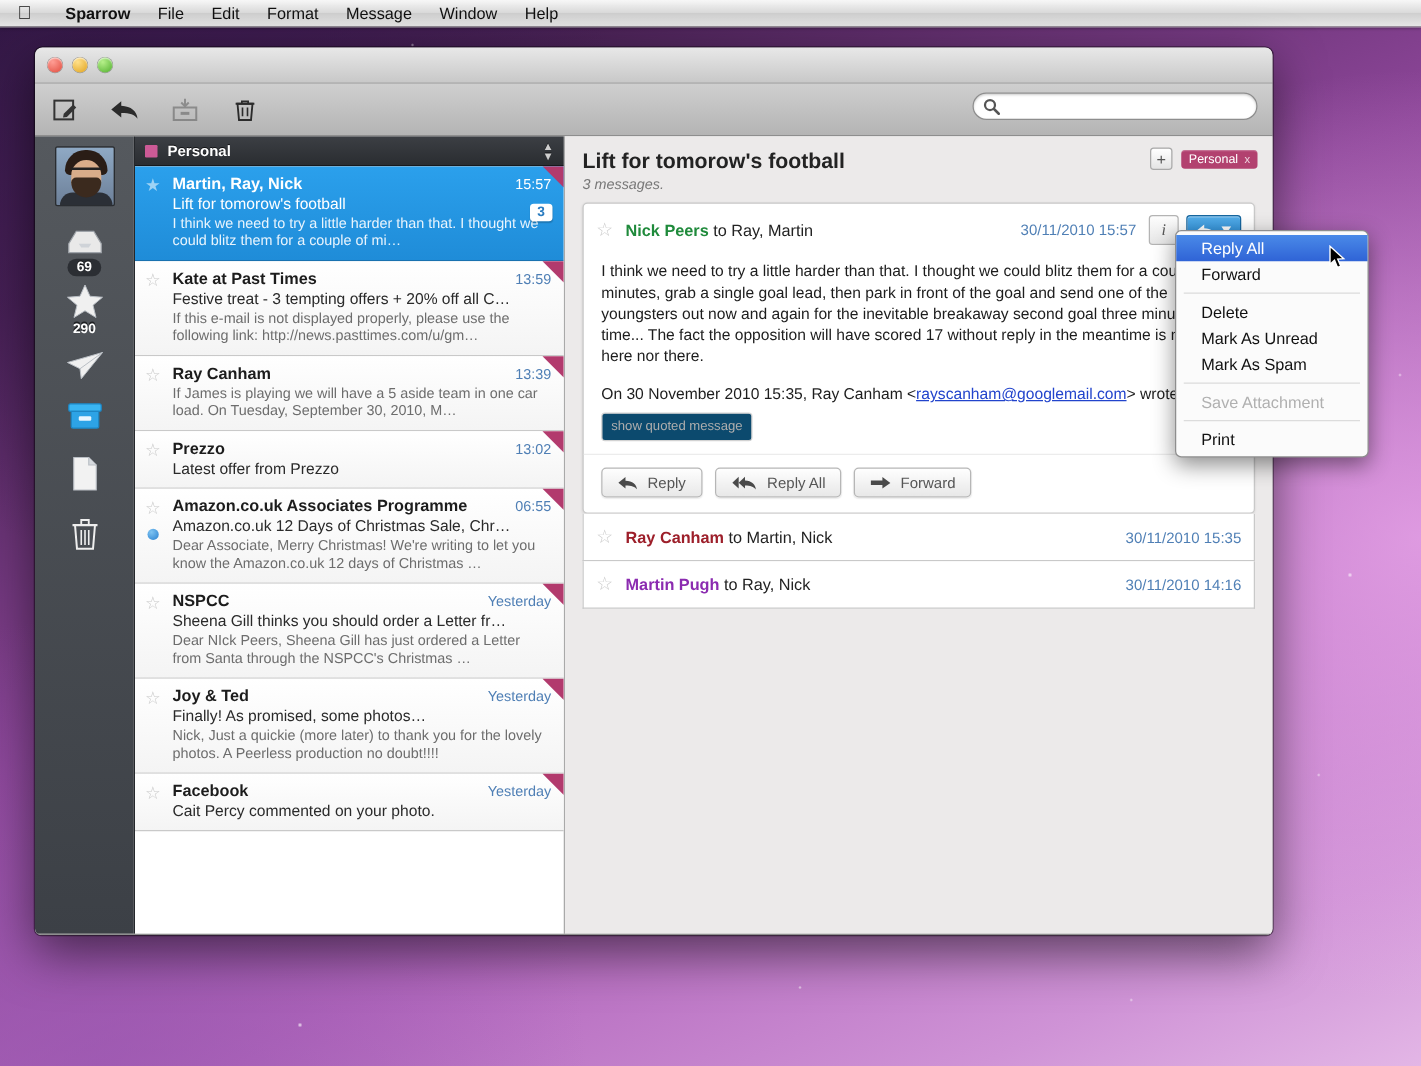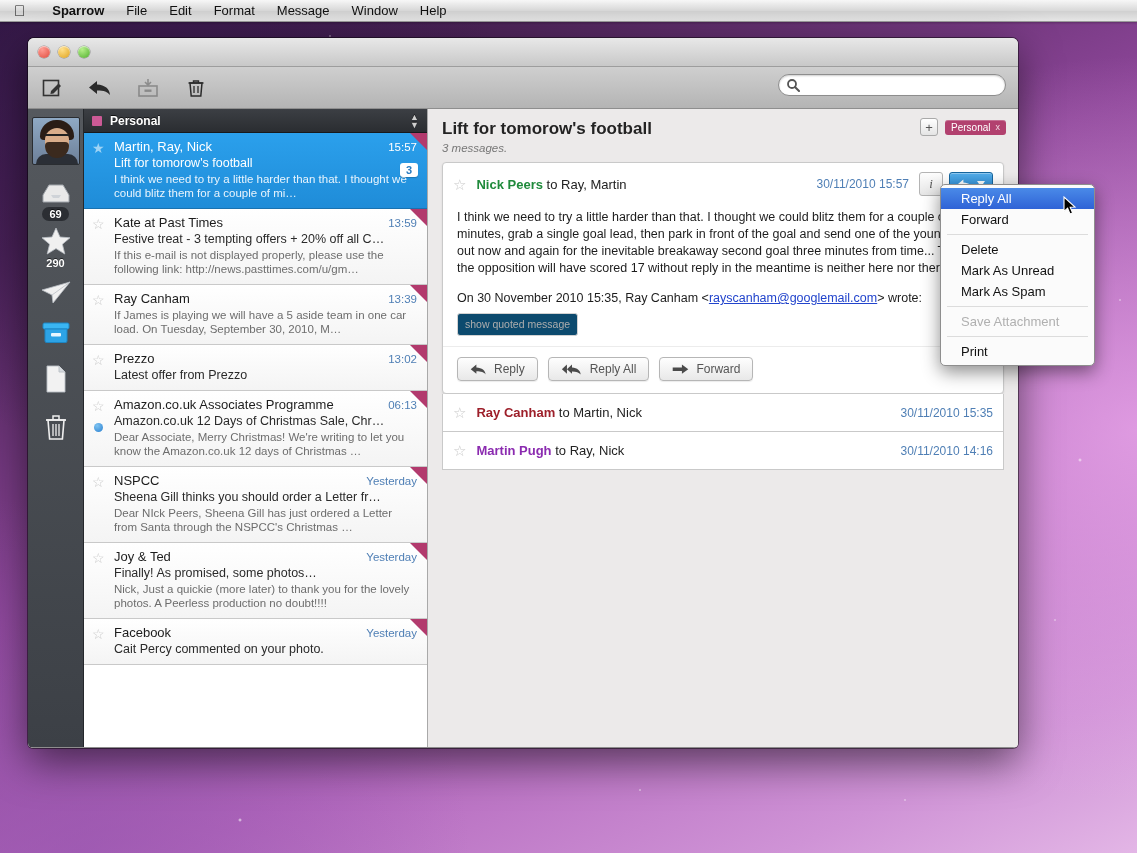--- a/index.html
+++ b/index.html
@@ -67,21 +67,21 @@
   #searchwrap{ position:absolute; right:12px; top:7px; }
   #searchfield{
     width:228px; height:22px; border-radius:11px; border:1px solid #8d8d8d;
     background:#fff; padding:0 8px 0 26px; font-size:12px; font-family:"Liberation Sans",sans-serif;
     box-shadow:inset 0 1px 2px rgba(0,0,0,.2);
   }
   .search-ico{ position:absolute; left:8px; top:4px; pointer-events:none; }
   #body{ height:638px; display:flex; background:#e9e9e9; }
   
   #rail{
-    width:56px; background:linear-gradient(#55595e,#3c4046);
+    width:80px; background:linear-gradient(#55595e,#3c4046);
     border-right:1px solid #24272b; display:flex; flex-direction:column; align-items:center;
     padding-top:8px;
   }
   #avatar{
     width:48px; height:48px; border-radius:2px; border:1px solid #2a2d31; overflow:hidden;
     background:linear-gradient(#8fa9c4,#6d8099); position:relative; margin-bottom:16px;
   }
   .av-hair{ position:absolute; left:7px; top:2px; width:34px; height:20px; border-radius:17px 17px 4px 4px; background:#2a1d16; }
   .av-face{ position:absolute; left:12px; top:10px; width:24px; height:28px; border-radius:12px 12px 11px 11px; background:#d9ad8a; }
   .av-beard{ position:absolute; left:12px; top:24px; width:24px; height:16px; border-radius:4px 4px 12px 12px; background:#3b2a1e; }
@@ -108,21 +108,21 @@
     background:linear-gradient(#ffffff,#f4f4f4);
   }
   .mail.sel{ background:linear-gradient(#2ba0ec,#1f8cd8); border-bottom:1px solid #1a72b0; }
   .mail .star{ position:absolute; left:8px; top:8px; font-size:14px; color:#cacaca; line-height:1; }
   .mail.sel .star{ color:#9ed3f5; }
   .mail .corner{
     position:absolute; right:0; top:0; width:0; height:0;
     border-top:17px solid #b23a6d; border-left:17px solid transparent;
   }
   .mail .row1{ display:flex; align-items:baseline; }
-  .mail .from{ font-size:13px; font-weight:normal; color:#1c1c1c; flex:1; white-space:nowrap; overflow:hidden; text-overflow:ellipsis; padding-right:4px;}
+  .mail .from{ font-size:13px; font-weight:bold; color:#1c1c1c; flex:1; white-space:nowrap; overflow:hidden; text-overflow:ellipsis; padding-right:4px;}
   .mail .time{ font-size:11.5px; color:#4f7fb5; white-space:nowrap; }
   .mail.sel .from,.mail.sel .time{ color:#fff; }
   .mail .subj{ font-size:12.5px; color:#2a2a2a; margin-top:2px; white-space:nowrap; overflow:hidden; text-overflow:ellipsis; padding-right:30px;}
   .mail.sel .subj{ color:#fff; }
   .mail .snip{ font-size:11.5px; color:#6d6d6d; margin-top:2px; line-height:14px; max-height:28px; overflow:hidden; }
   .mail.sel .snip{ color:#e8f4fd; }
   .mail .count{
     position:absolute; right:9px; top:30px; background:#fff; color:#2b7cc0; font-size:11px;
     font-weight:bold; border-radius:3px; padding:1px 6px; box-shadow:0 1px 1px rgba(0,0,0,.2);
   }
@@ -367,21 +367,21 @@
           </div>
           <div class="subj">Latest offer from Prezzo</div>
         </div>
 
         <div class="mail">
           <span class="star">☆</span>
           <span class="corner"></span>
           <span class="unread"></span>
           <div class="row1">
             <span class="from">Amazon.co.uk Associates Programme</span>
-            <span class="time">06:13</span>
+            <span class="time">06:55</span>
           </div>
           <div class="subj">Amazon.co.uk 12 Days of Christmas Sale, Chris…</div>
           <div class="snip">Dear Associate, Merry Christmas! We're writing to let you know the Amazon.co.uk 12 days of Christmas …</div>
         </div>
 
         <div class="mail">
           <span class="star">☆</span>
           <span class="corner"></span>
           <div class="row1">
             <span class="from">NSPCC</span>

